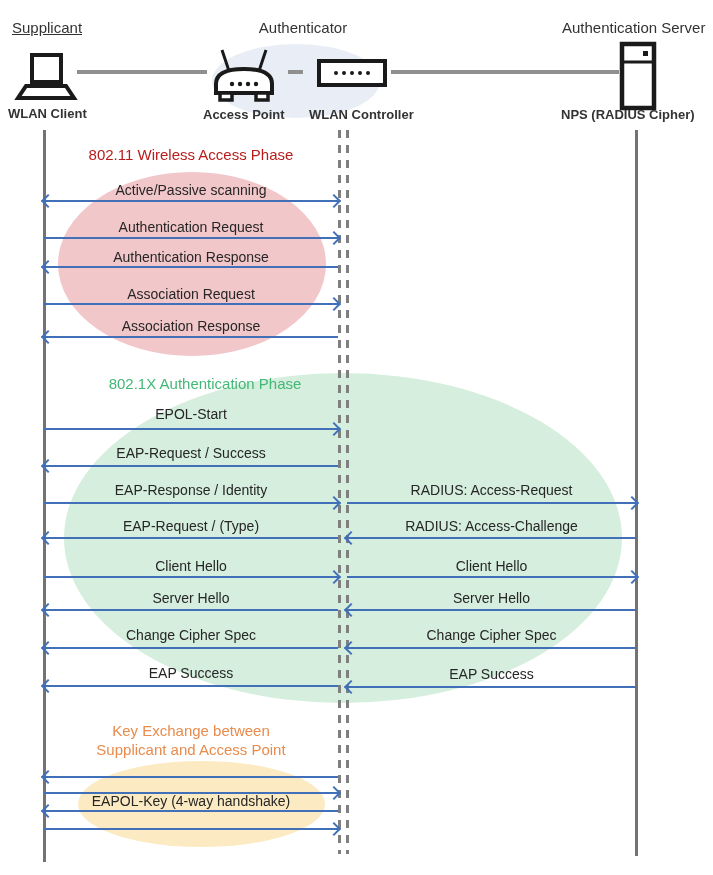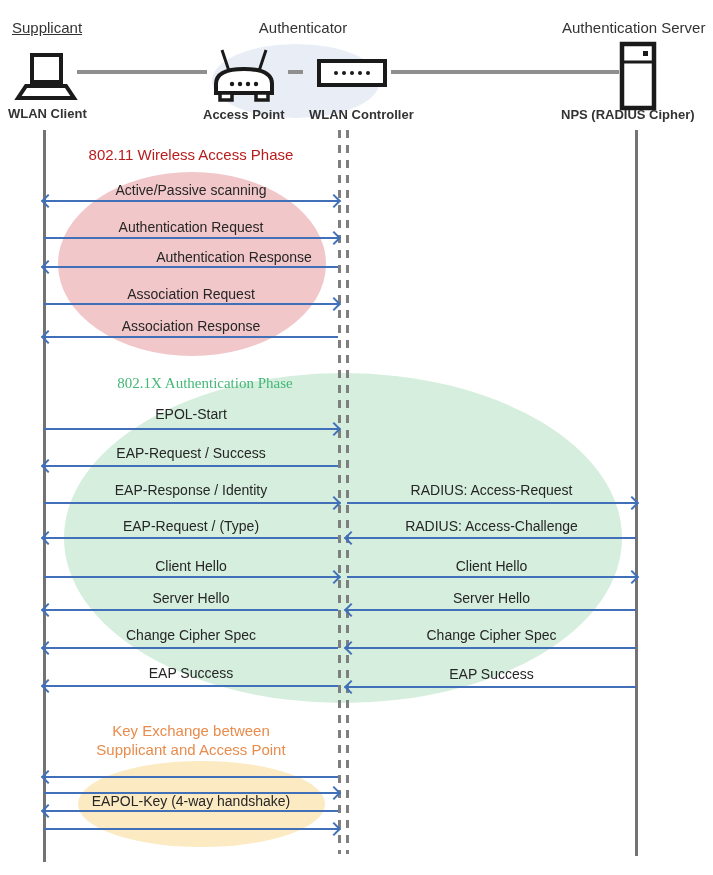--- a/index.html
+++ b/index.html
@@ -95,30 +95,30 @@
   <div class="lifeline" style="left:635px;top:130px;height:726px;"></div>
 
   <div class="phase-title t-red" style="left:44px;top:146px;width:294px;">802.11 Wireless Access Phase</div>
 
   <div class="msg msg-left" style="top:182px;">Active/Passive scanning</div>
   <div class="arrow a-both" style="left:44px;top:200px;width:294px;"></div>
 
   <div class="msg msg-left" style="top:219px;">Authentication Request</div>
   <div class="arrow a-right" style="left:44px;top:237px;width:294px;"></div>
 
-  <div class="msg msg-left" style="top:249px;padding-left:43px;">Authentication Response</div>
+  <div class="msg msg-left" style="top:249px;">Authentication Response</div>
   <div class="arrow a-left" style="left:44px;top:266px;width:294px;"></div>
 
   <div class="msg msg-left" style="top:286px;">Association Request</div>
   <div class="arrow a-right" style="left:44px;top:303px;width:294px;"></div>
 
   <div class="msg msg-left" style="top:318px;">Association Response</div>
   <div class="arrow a-left" style="left:44px;top:336px;width:294px;"></div>
 
-  <div class="phase-title t-green" style="left:50px;top:375px;width:310px;font-family:Liberation Serif, serif;">802.1X Authentication Phase</div>
+  <div class="phase-title t-green" style="left:50px;top:375px;width:310px;">802.1X Authentication Phase</div>
 
   <div class="msg msg-left" style="top:406px;">EPOL-Start</div>
   <div class="arrow a-right" style="left:44px;top:428px;width:294px;"></div>
 
   <div class="msg msg-left" style="top:445px;">EAP-Request / Success</div>
   <div class="arrow a-left" style="left:44px;top:465px;width:294px;"></div>
 
   <div class="msg msg-left" style="top:482px;">EAP-Response / Identity</div>
   <div class="arrow a-right" style="left:44px;top:502px;width:294px;"></div>
   <div class="msg msg-right" style="top:482px;">RADIUS: Access-Request</div>

